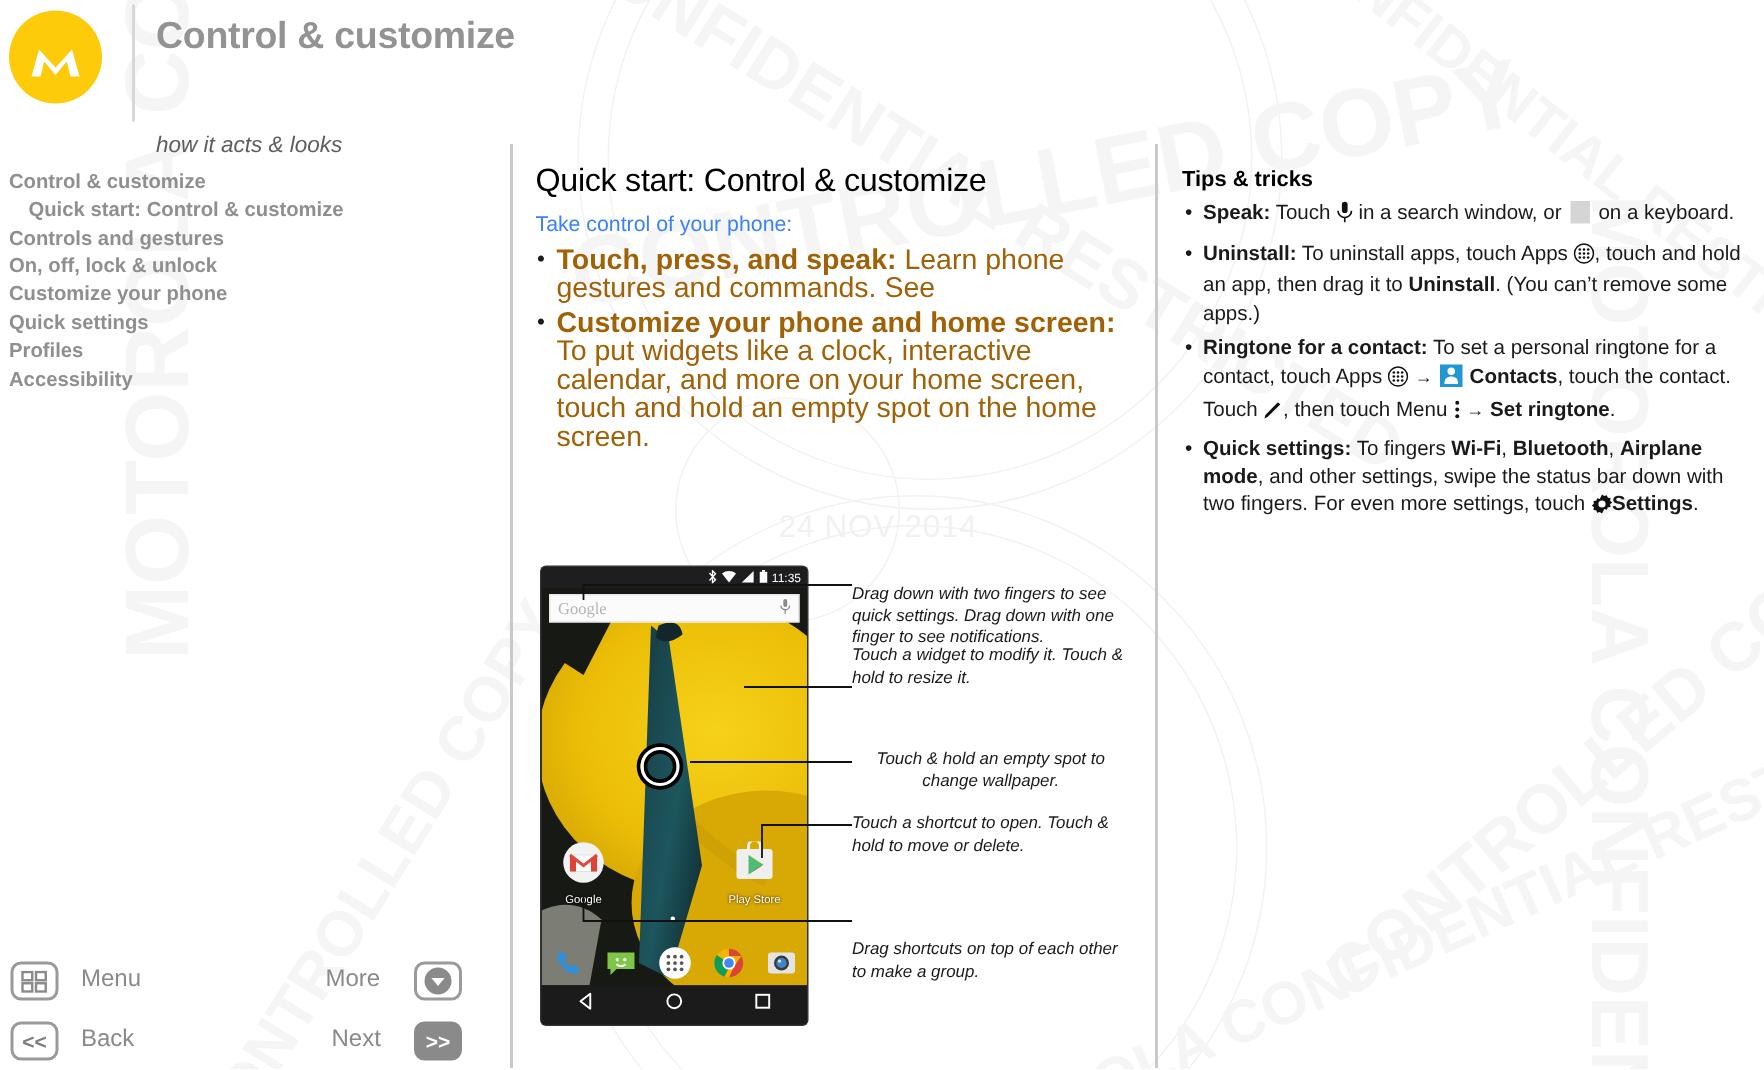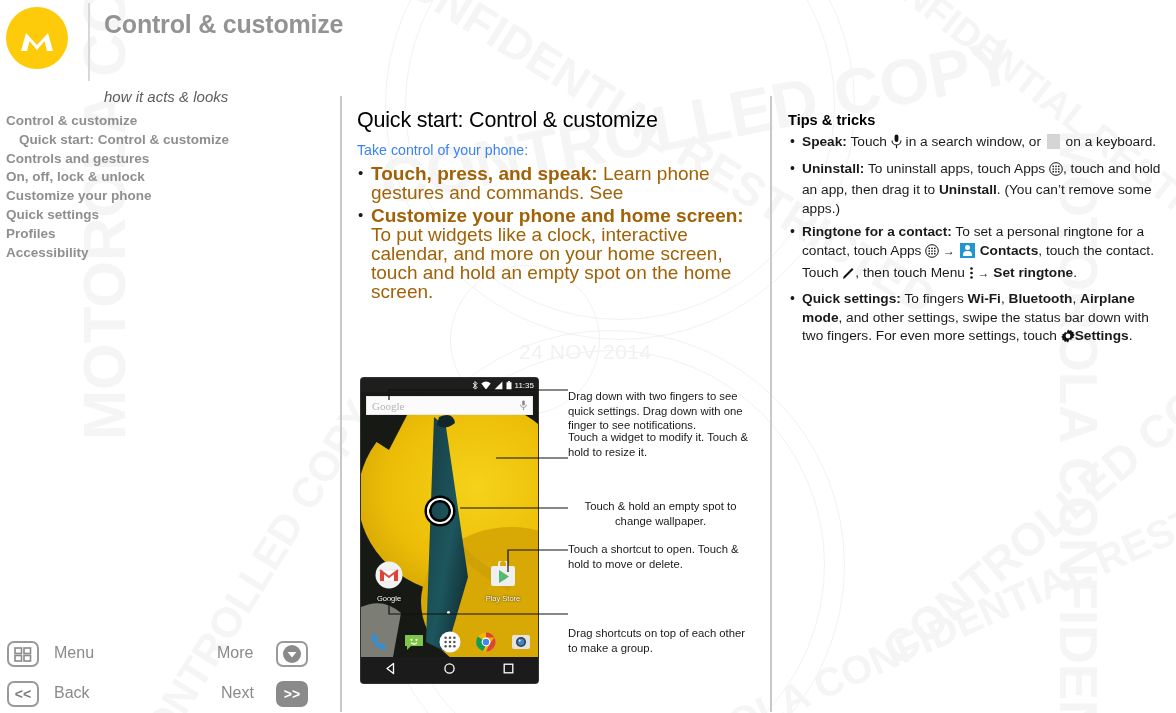--- a/index.html
+++ b/index.html
@@ -267,20 +267,21 @@
   }
 
   
   .callouts { position:absolute; left:0; top:0; width:1176px; height:713px; z-index:4; pointer-events:none; }
   .co {
     position: absolute;
     font-size: 11.3px;
     color: #1a1a1a;
     line-height: 14.6px;
     z-index: 5;
+    font-style: italic;
   }
 
   
   .botnav { position:absolute; left:0; bottom:0; width:340px; height:78px; z-index:5;padding-left:48px; }
   .nav-btn {
     position:absolute;
     width: 32px; height: 26px;
     border: 2px solid #9a9a9a;
     border-radius: 7px;
     display:flex; align-items:center; justify-content:center;

